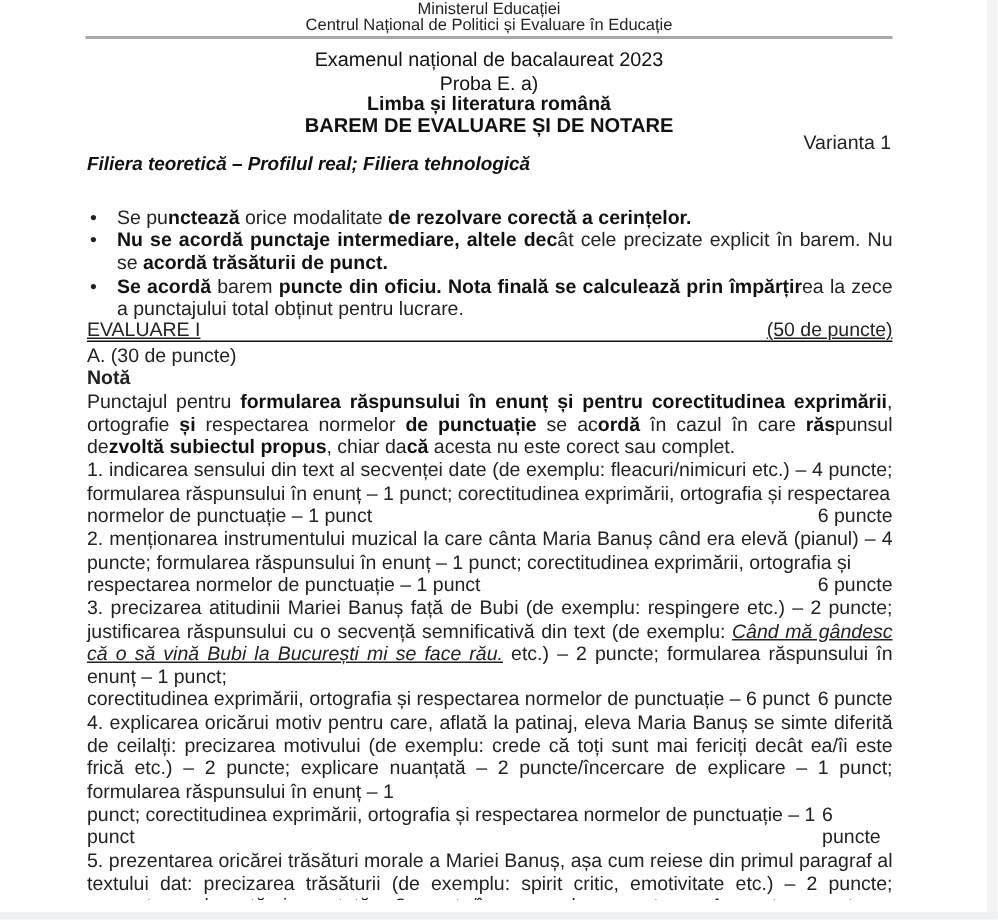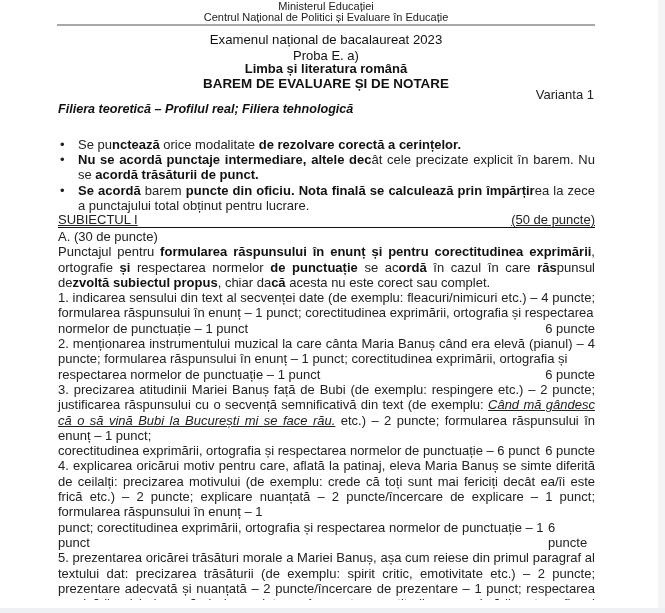--- a/index.html
+++ b/index.html
@@ -57,26 +57,27 @@
 
   <div class="filiera" style="top:102px;">Filiera teoretică – Profilul real; Filiera tehnologică</div>
 
   <div class="bullets">
     <div class="bullet"><span class="dot">•</span><span class="rich"><span>Se pu</span><b>nctează</b><span> orice modalitate </span><b>de rezolvare corectă a cerințelor.</b></span></div>
     <div class="bullet"><span class="dot">•</span><span class="rich"><b>Nu se acordă punctaje intermediare, altele dec</b><span>ât cele precizate explicit în barem. Nu se </span><b>acordă trăsăturii de punct.</b></span></div>
     <div class="bullet"><span class="dot">•</span><span class="rich"><b>Se acordă </b><span>barem </span><b>puncte din oficiu. Nota finală se calculează prin împărțir</b><span>ea la zece a punctajului total obținut pentru lucrare.</span></span></div>
   </div>
 
   <div class="sect">
-    <span class="l">SUBIECTUL I</span>
+    <span class="l">EVALUARE I</span>
     <span class="r">(50 de puncte)</span>
   </div>
 
   <div class="body">
     <p>A. (30 de puncte)</p>
+    <p style="font-weight:bold;">Notă</p>
     <p class="jt"><span class="rich"><span>Punctajul pentru </span><b>formularea răspunsului în enunț și pentru corectitudinea exprimării</b><span>, ortografie </span><b>și</b><span> respectarea normelor </span><b>de punctuație</b><span> se ac</span><b>ordă</b><span> în cazul în care </span><b>răs</b><span>punsul de</span><b>zvoltă subiectul propus</b><span>, chiar da</span><b>că</b><span> acesta nu este corect sau complet.</span></span></p>
 
     <div>
       <p class="jt"><span>1. indicarea sensului din text al secvenței date (de exemplu: fleacuri/nimicuri etc.) – 4 puncte; formularea răspunsului în enunț – 1 punct; corectitudinea exprimării, ortografia și respectarea</span></p>
       <div class="pts-line">
           <span>normelor de punctuație – 1 punct</span>
           <span>6 puncte</span>
         </div>
     </div>
 

